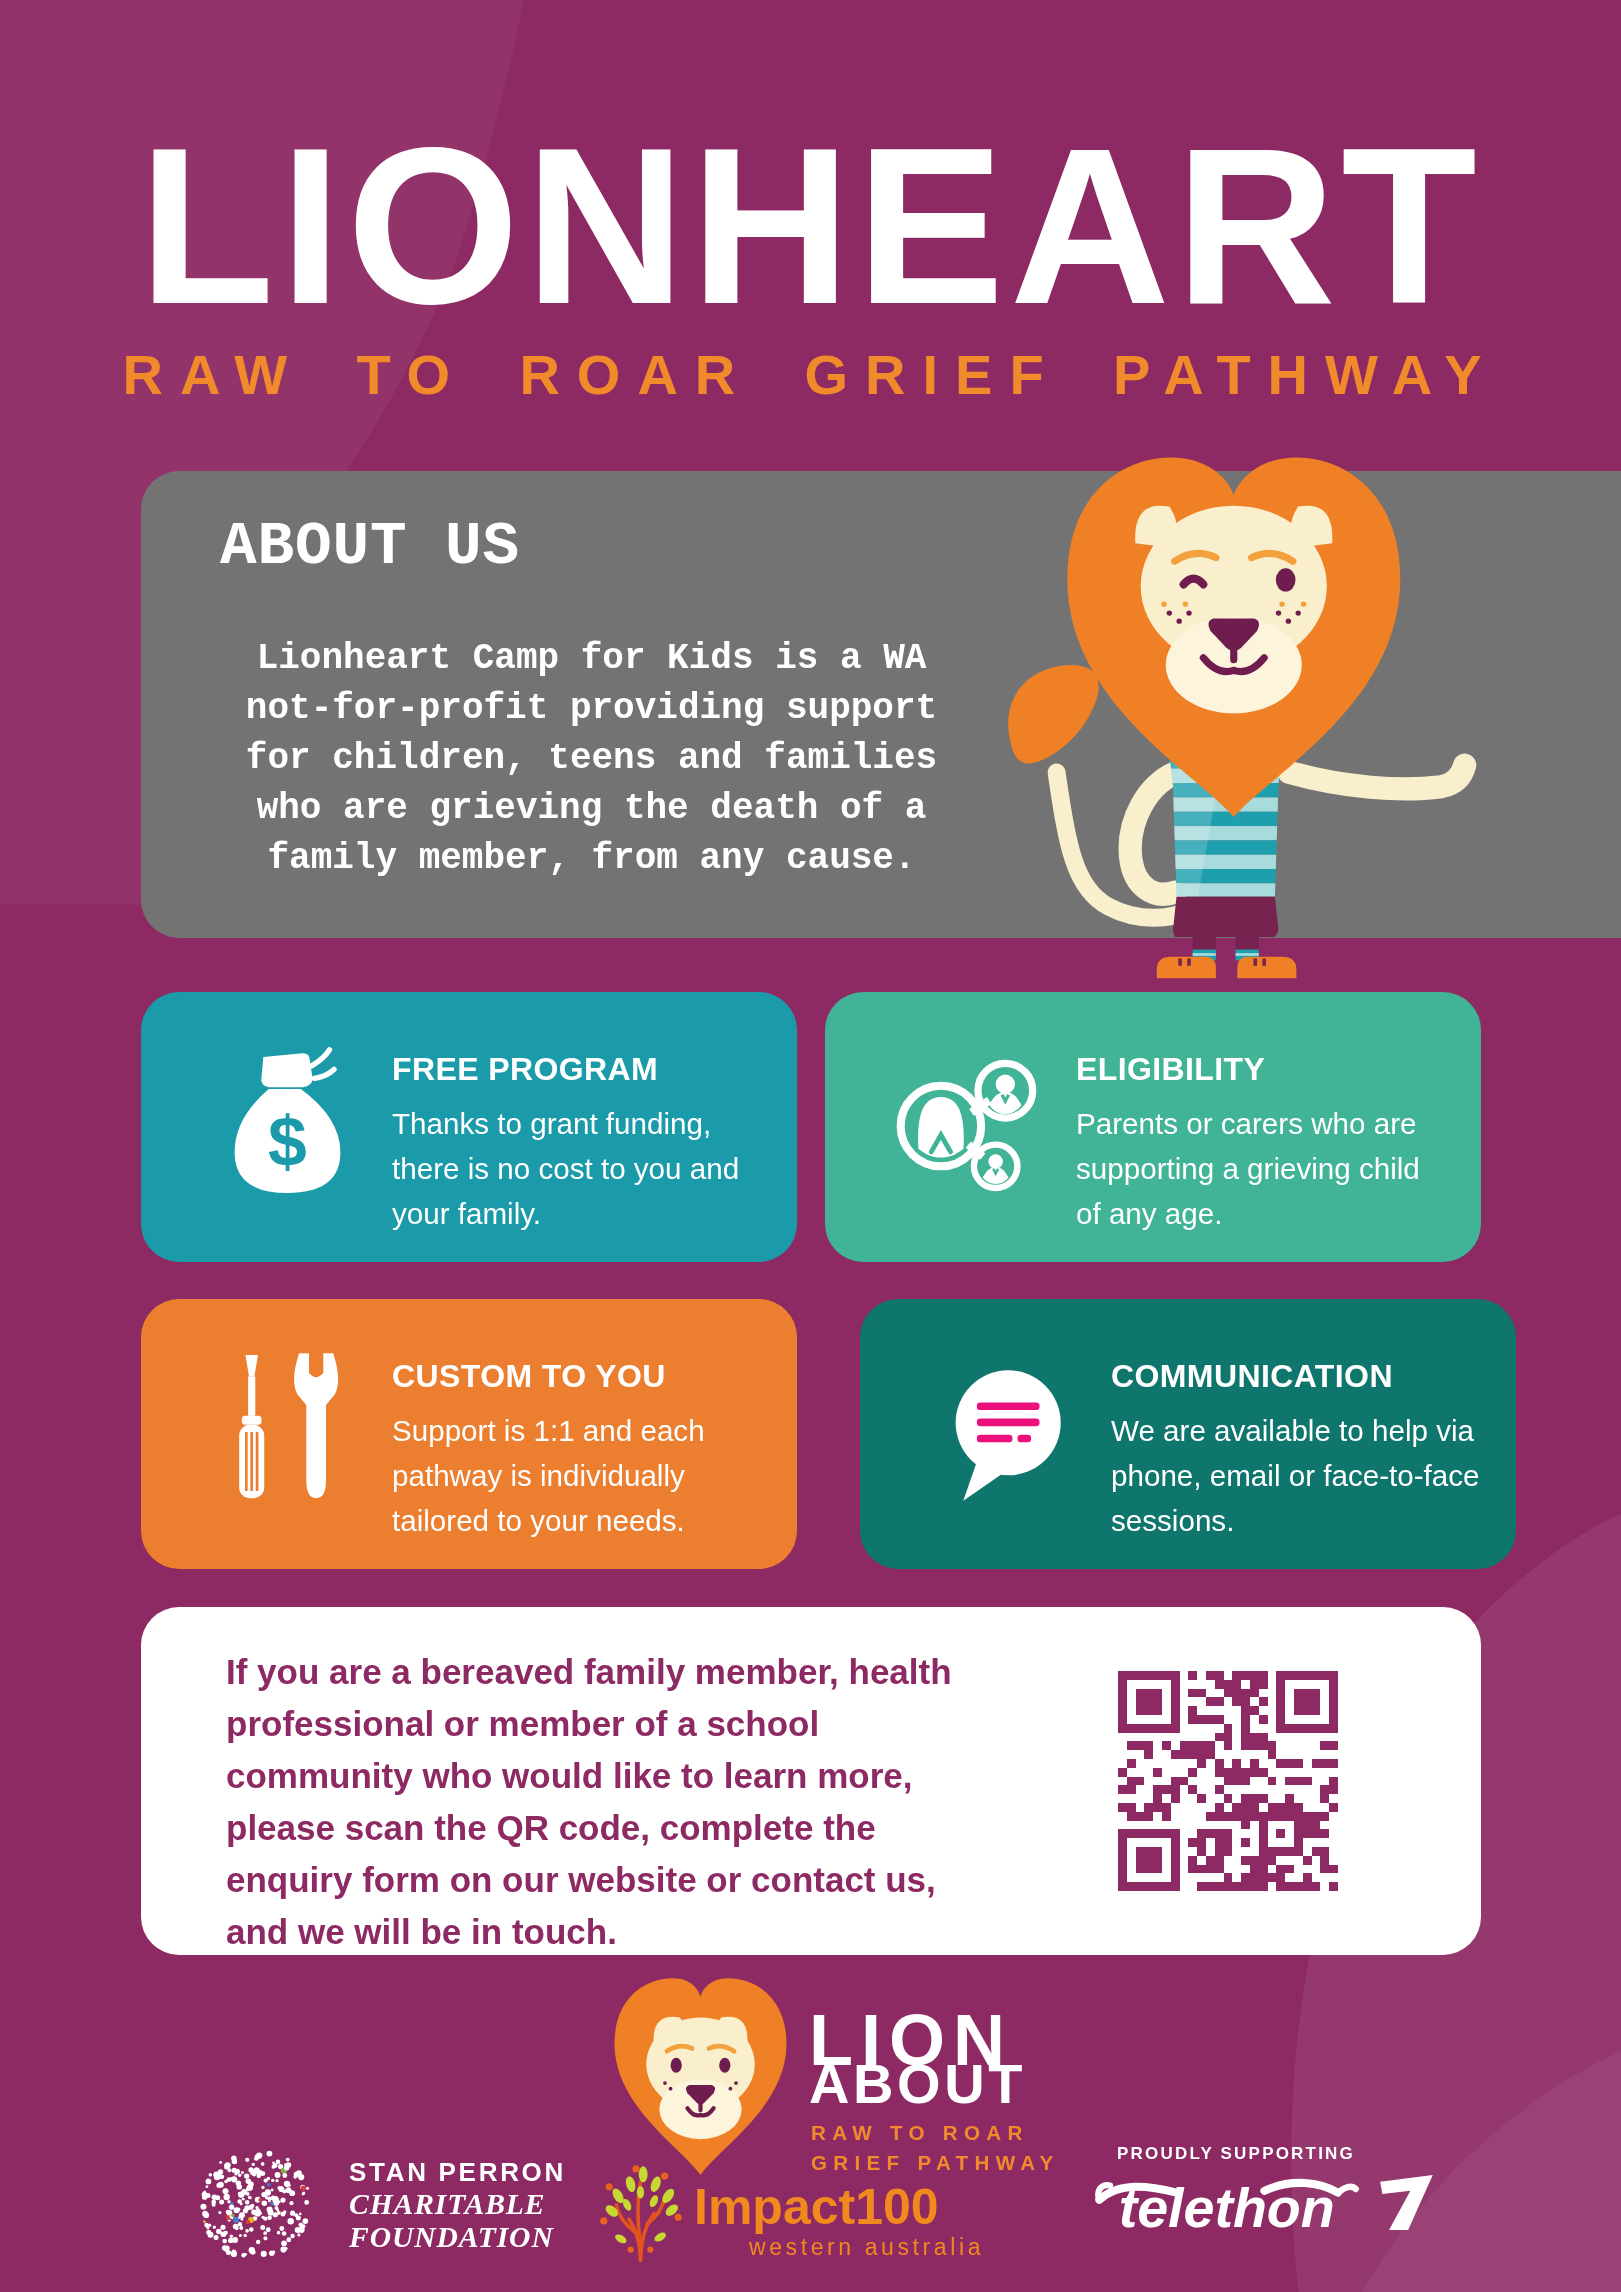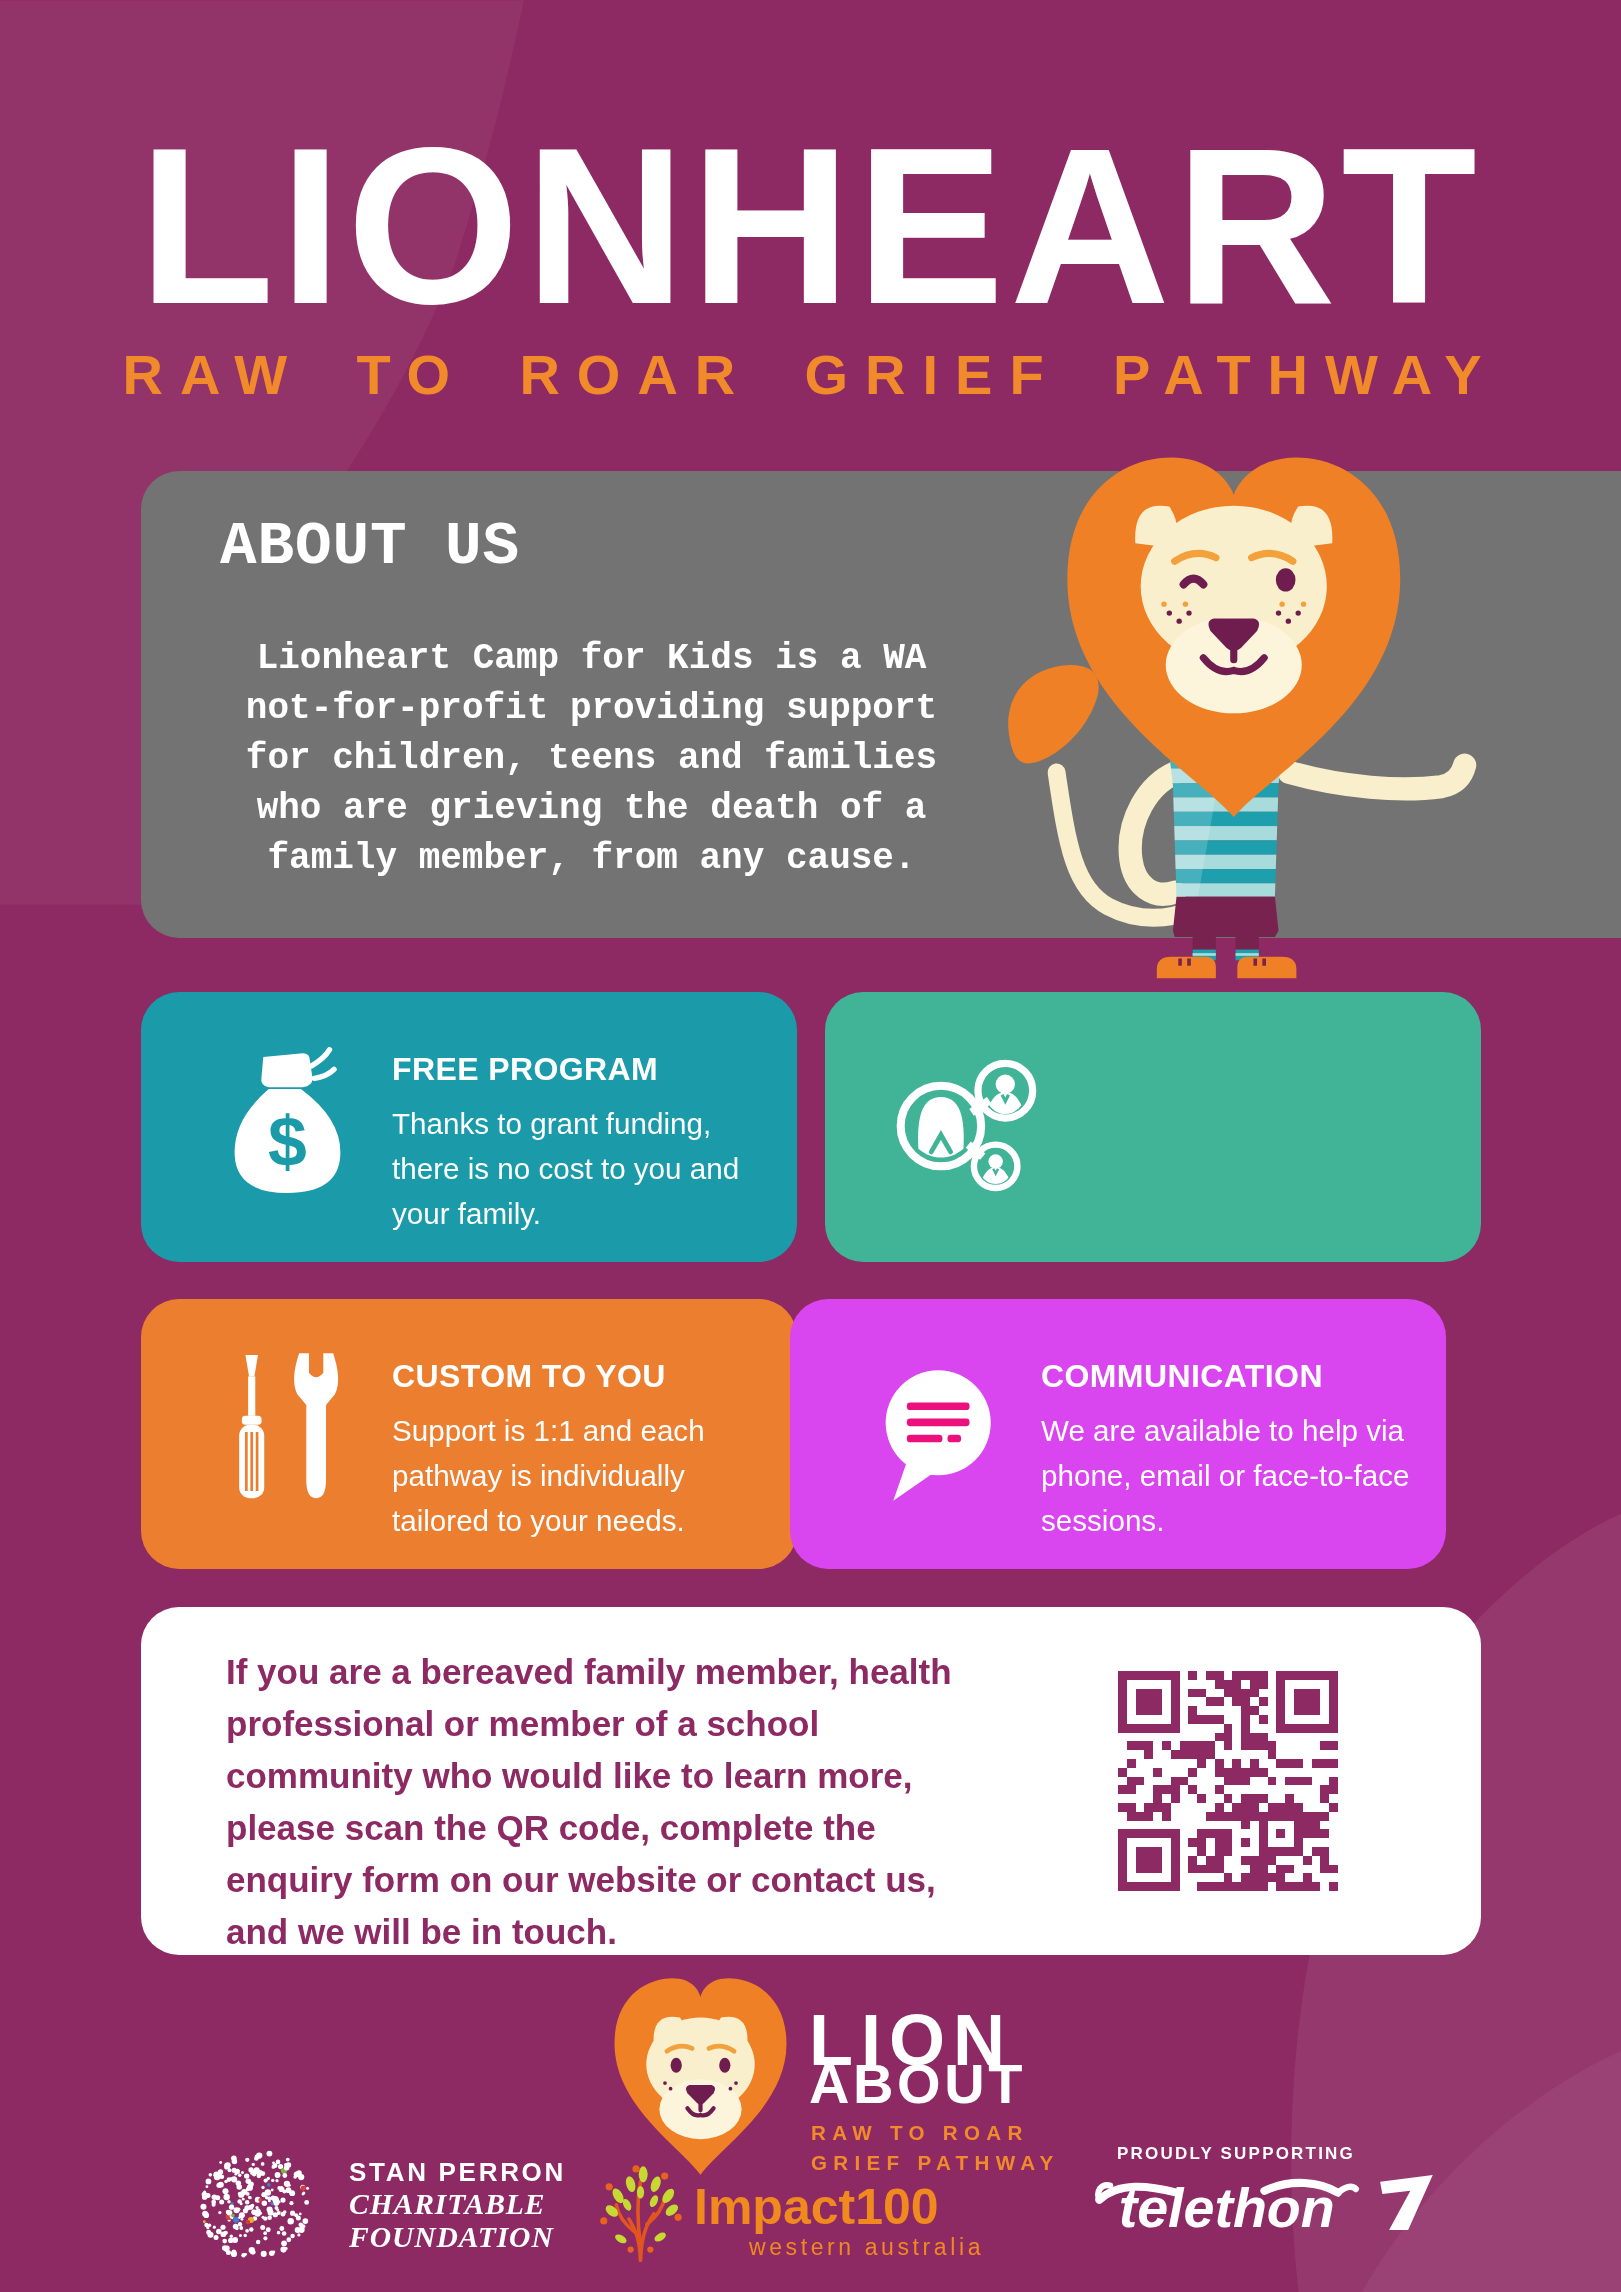--- a/index.html
+++ b/index.html
@@ -24,21 +24,21 @@
   }
   
   .card{position:absolute;border-radius:38px;z-index:2;}
   #about-card{left:141px;top:471px;width:1544px;height:467px;background:#737373;font-family:Liberation Mono, monospace;}
   #about-heading{position:absolute;left:79px;top:41px;color:#fff;font-size:61px;font-weight:700;letter-spacing:0.9px;}
   #about-body{position:absolute;left:79px;top:163px;width:743px;color:#fff;font-size:36px;font-weight:700;line-height:50px;text-align:center;}
   .info-card{width:656px;height:270px;}
   #card-free{left:141px;top:992px;background:#1B9BA9;}
   #card-elig{left:825px;top:992px;background:#41B396;}
   #card-custom{left:141px;top:1299px;background:#EC7E2F;}
-  #card-comm{left:790px;top:1299px;background:#d946ef;}
+  #card-comm{left:860px;top:1299px;background:#0f766e;}
   .card-icon{position:absolute;left:66px;top:47px;width:161px;height:179px;}
   .card-text{position:absolute;left:251px;top:59px;width:376px;}
   .card-heading{color:#fff;font-size:32px;font-weight:700;letter-spacing:0.4px;margin:0 0 12.5px 0;}
   .card-body{color:#fff;font-size:29.6px;font-weight:400;line-height:45px;margin:0;}
   
   #cta-card{left:141px;top:1607px;width:1340px;height:348px;background:#ffffff;}
   #cta-body{position:absolute;left:85px;top:39px;width:761px;color:#8D2963;font-size:35px;font-weight:700;line-height:52px;}
   #qr-box{position:absolute;left:977px;top:64px;width:220px;height:220px;background:#fff;}
   #qr-box svg{width:100%;height:100%;display:block;}
   
@@ -171,20 +171,24 @@
       <path d="M50,124 L62,103 L74,124" fill="none" stroke="#41B396" stroke-width="6" stroke-linecap="round"></path>
       <circle cx="142" cy="48" r="34" fill="none" stroke="#fff" stroke-width="9"></circle>
       <circle cx="142" cy="40" r="12" fill="#fff"></circle>
       <path d="M122,66 C128,54 134,50 142,50 C150,50 156,54 162,66 C156,74 149,77 142,77 C135,77 128,74 122,66 Z" fill="#fff"></path>
       <path d="M138,53 L142,61 L146,53" fill="none" stroke="#41B396" stroke-width="4"></path>
       <circle cx="130" cy="142" r="27" fill="none" stroke="#fff" stroke-width="8"></circle>
       <circle cx="130" cy="136" r="9" fill="#fff"></circle>
       <path d="M114,156 C119,146 124,143 130,143 C136,143 141,146 146,156 C141,162 136,164 130,164 C124,164 119,162 114,156 Z" fill="#fff"></path>
       <path d="M127,145 L130,151 L133,145" fill="none" stroke="#41B396" stroke-width="3"></path>
     </svg>
+    <div class="card-text">
+      <p class="card-heading">ELIGIBILITY</p>
+      <p class="card-body">Parents or carers who are supporting a grieving child of any age.</p>
+    </div>
   </div>
 
   <div id="card-custom" class="card info-card">
     <svg class="card-icon" viewBox="0 0 170 200">
       <polygon points="38,10 52,10 48,34 42,34" fill="#fff"></polygon>
       <rect x="41" y="34" width="8" height="44" fill="#fff"></rect>
       <rect x="34" y="78" width="22" height="10" rx="4" fill="#fff"></rect>
       <rect x="31" y="88" width="28" height="82" rx="12" fill="#fff"></rect>
       <path d="M39,96 v66 M45,96 v66 M51,96 v66" stroke="#EC7E2F" stroke-width="3"></path>
       <path d="M98,8 C92,26 90,42 96,54 L106,66 L106,150 Q106,170 117,170 Q128,170 128,150 L128,66 L138,54 C144,42 142,26 136,8 L125,8 L125,30 Q117,40 109,30 L109,8 Z" fill="#fff"></path>

